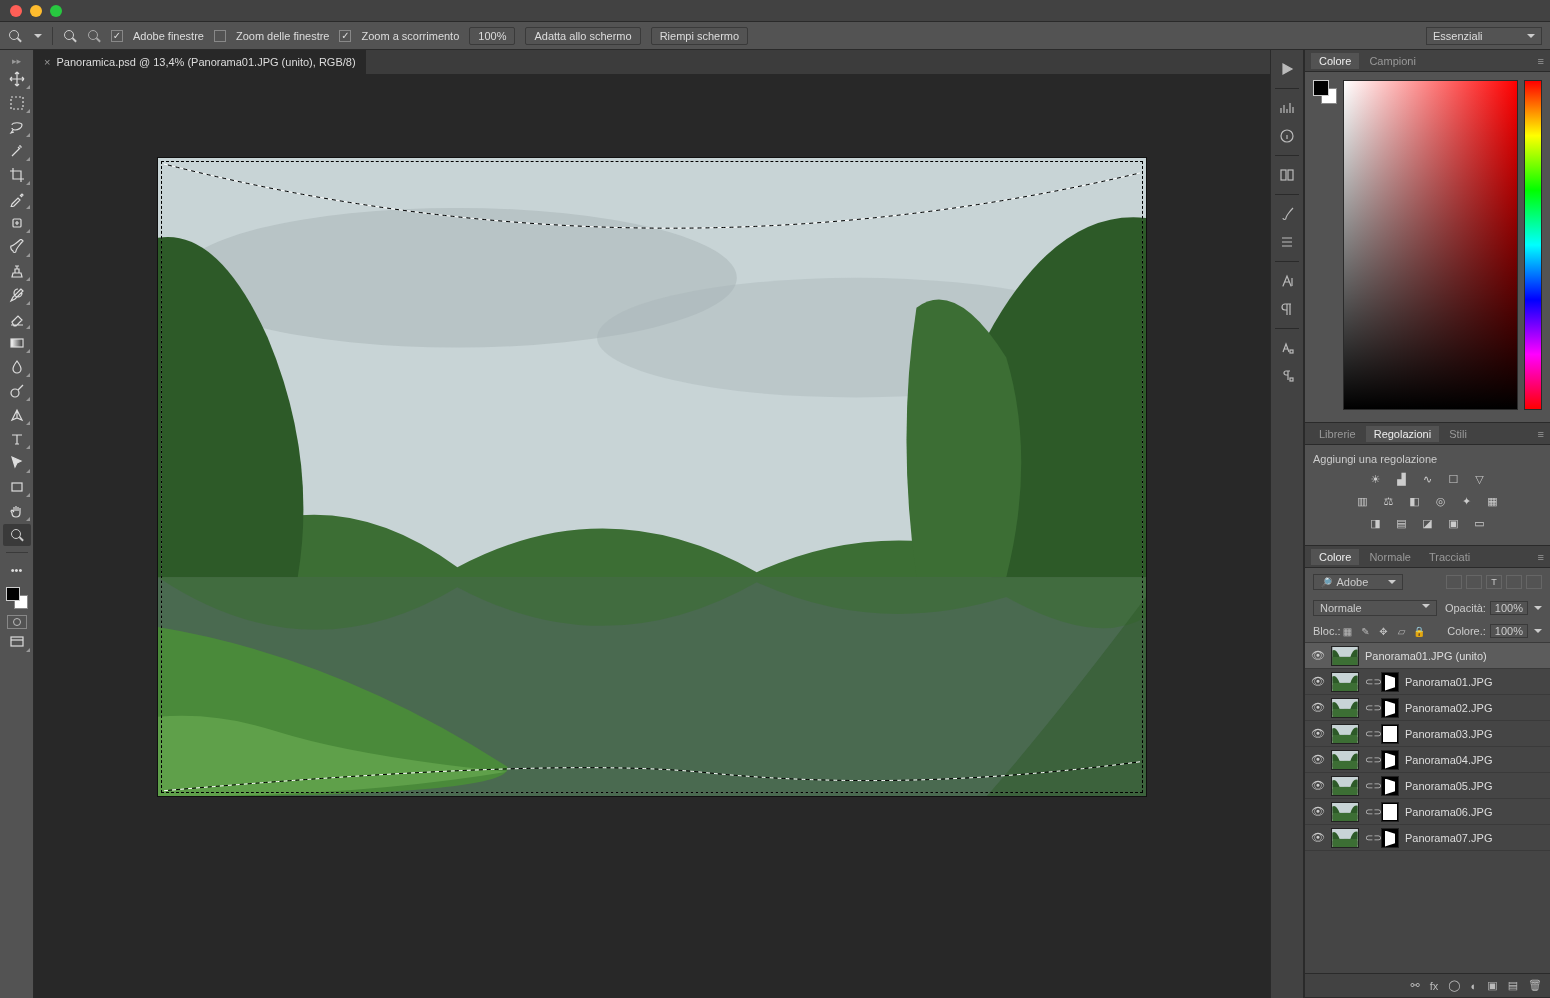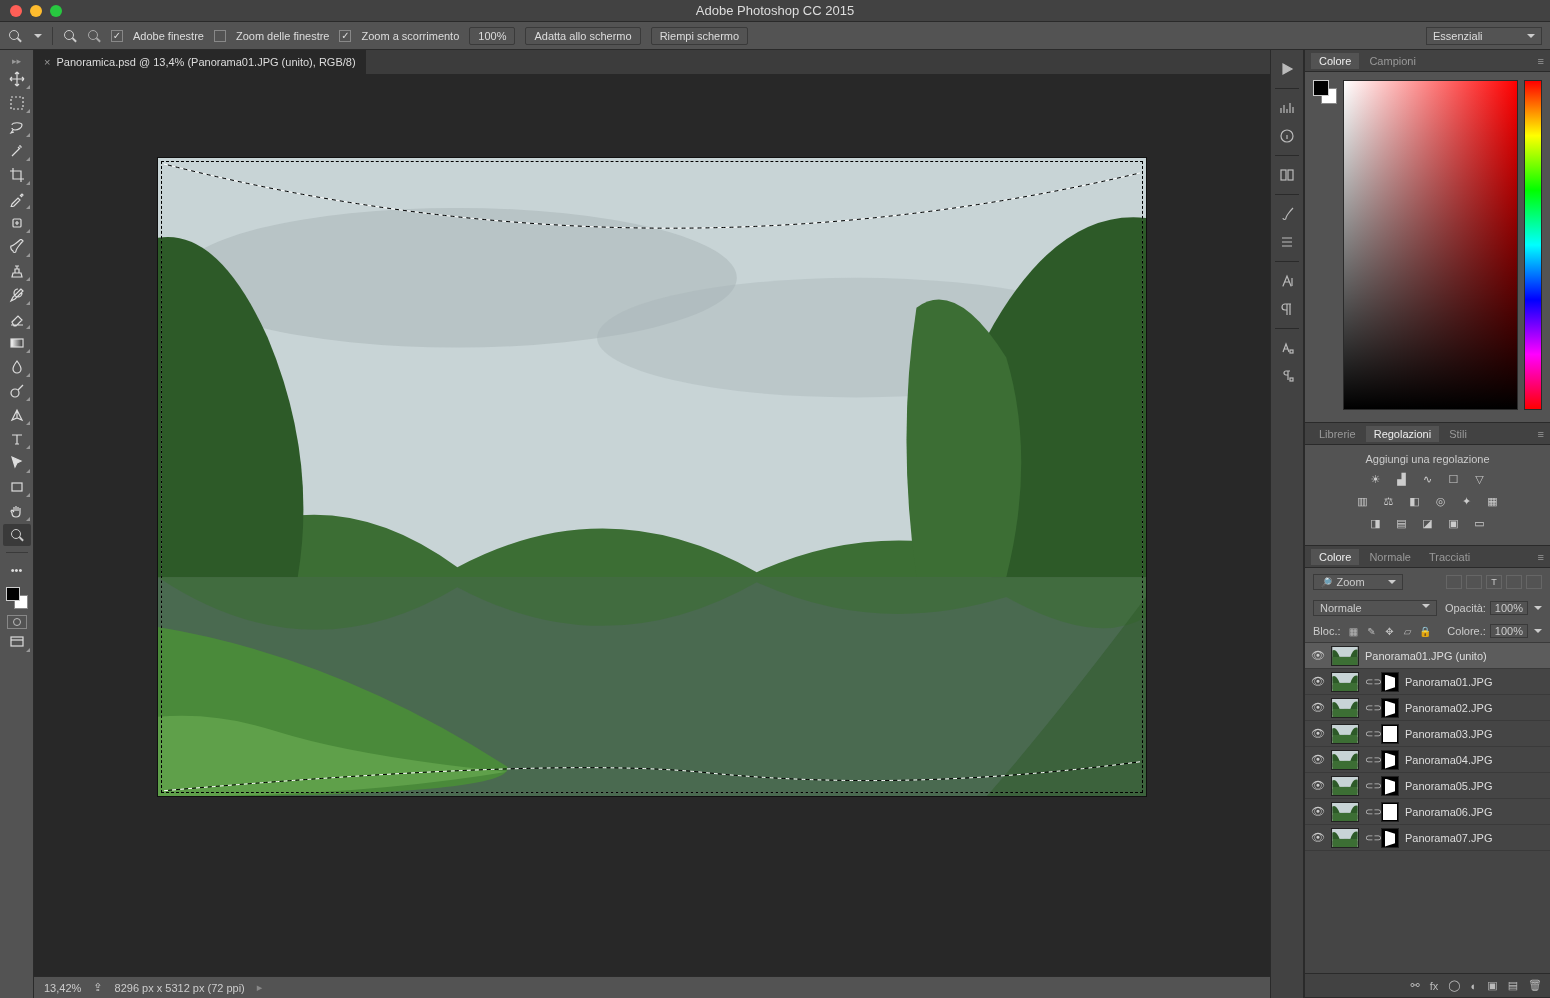--- a/index.html
+++ b/index.html
@@ -71,35 +71,35 @@
 .miniswatch .f{position:absolute;width:16px;height:16px;background:#000;border:1px solid #ccc;left:0;top:0;z-index:2;}
 .miniswatch .b{position:absolute;width:16px;height:16px;background:#fff;border:1px solid #888;right:0;bottom:0;}
 .satbox{flex:1;height:330px;background:
   linear-gradient(to top, #000, rgba(0,0,0,0)),
   linear-gradient(to right, #fff, #ff0000);
   border:1px solid #2a2a2a;position:relative;}
 .huebar{width:18px;height:330px;background:linear-gradient(to bottom,#f00,#ff0,#0f0,#0ff,#00f,#f0f,#f00);border:1px solid #2a2a2a;}
 
 
 .adjp{padding:8px;}
-.adjp .lbl{font-size:11px;color:#ccc;margin-bottom:6px;text-align:center;}
+.adjp .lbl{font-size:11px;color:#ccc;margin-bottom:6px;}
 .adjrow{display:flex;gap:8px;justify-content:center;margin-bottom:6px;}
 .adjrow .ic{width:18px;height:16px;display:flex;align-items:center;justify-content:center;color:#ccc;}
 
 
 .layersp{flex:1;display:flex;flex-direction:column;min-height:0;}
 .lyr-toolbar{padding:6px 8px;display:flex;align-items:center;gap:6px;}
 .lyr-toolbar .dd{border:1px solid #3a3a3a;padding:1px 6px;display:flex;align-items:center;gap:4px;flex:0 0 90px;}
 .lyr-toolbar .filt{display:flex;gap:4px;margin-left:auto;}
 .lyr-toolbar .filt .f{width:16px;height:14px;border:1px solid #666;}
 .lyr-row2{padding:4px 8px;display:flex;align-items:center;gap:8px;}
 .lyr-row2 .blend{border:1px solid #3a3a3a;padding:1px 6px;flex:1;display:flex;justify-content:space-between;}
 .lyr-row2 .op{display:flex;align-items:center;gap:4px;}
 .lyr-row2 .op .val{border:1px solid #3a3a3a;padding:0 4px;}
-.lyr-row3{padding:4px 8px;display:flex;align-items:center;gap:6px;border-bottom:1px solid #3a3a3a;}
+.lyr-row3{padding:4px 8px;display:flex;align-items:center;border-bottom:1px solid #3a3a3a;}
 .lyr-row3 .locks{display:flex;gap:4px;}
 .lyr-row3 .locks span{width:14px;height:14px;display:flex;align-items:center;justify-content:center;font-size:10px;color:#bbb;}
 .lyr-row3 .fill{margin-left:auto;display:flex;align-items:center;gap:4px;}
 .lyr-row3 .fill .val{border:1px solid #3a3a3a;padding:0 4px;}
 
 .layerlist{flex:1;overflow:auto;background:#454545;}
 .layer{height:26px;display:flex;align-items:center;gap:6px;padding:0 6px;border-bottom:1px solid #3a3a3a;}
 .layer.sel{background:#5c5c5c;}
 .eye{width:14px;height:14px;display:flex;align-items:center;justify-content:center;}
 .thumb{width:28px;height:20px;border:1px solid #222;overflow:hidden;position:relative;}
@@ -124,21 +124,20 @@
 </style>
 </head>
 <body>
 
 <div class="titlebar">
   <div class="traffic">
     <div class="tl close"></div>
     <div class="tl min"></div>
     <div class="tl max"></div>
   </div>
-  <div class="title">Adobe Photoshop CC 2015</div>
 </div>
 
 <div class="optbar">
   <span class="zoom-icon"></span>
     <span class="caret"></span>
   <div class="sep"></div>
   <span class="zoom-icon"></span>
   <span class="zoom-icon" style="opacity:.7"></span>
   <span class="chk on"></span>
   <span>Adobe finestre</span>
@@ -333,26 +332,20 @@
         </svg>
         <div class="marquee"></div>
         <svg class="marquee-path" viewBox="0 0 990 640">
           <path d="M6 6 Q 495 130 984 15" stroke="#fff" stroke-dasharray="4 4" fill="none"></path>
           <path d="M6 6 Q 495 130 984 15" stroke="#000" stroke-dasharray="4 4" stroke-dashoffset="4" fill="none"></path>
           <path d="M6 634 Q 400 600 550 616 Q 750 636 984 605" stroke="#fff" stroke-dasharray="4 4" fill="none"></path>
           <path d="M6 634 Q 400 600 550 616 Q 750 636 984 605" stroke="#000" stroke-dasharray="4 4" stroke-dashoffset="4" fill="none"></path>
         </svg>
       </div>
     </div>
-    <div class="statusbar">
-      <span>13,42%</span>
-      <span>⇪</span>
-      <span>8296 px x 5312 px (72 ppi)</span>
-      <span style="color:#888">▸</span>
-    </div>
   </div>
 
   <div class="dockcol">
     <div class="dockbtn">
         <svg viewBox="0 0 16 16">
           <path d="M4 3l9 5-9 5z" fill="#bbb"></path>
         </svg>
       </div>
     <div class="grp">
       <div class="dockbtn">
@@ -471,21 +464,21 @@
     <div class="panel layersp">
       <div class="panelhdr">
         <div class="ptab act">Colore</div>
         <div class="ptab">Normale</div>
         <div class="ptab">Tracciati</div>
         <div class="menu">≡</div>
       </div>
       <div class="lyr-toolbar">
         <div class="dd">
           <span style="font-size:10px;">🔎</span>
-          <span>Zoom</span>
+          <span>Adobe</span>
           <span class="caret" style="margin-left:auto"></span>
         </div>
         <div class="filt">
           <div class="f"></div>
           <div class="f"></div>
           <div class="f" style="display:flex;align-items:center;justify-content:center;font-size:9px;">T</div>
           <div class="f"></div>
           <div class="f"></div>
         </div>
       </div>

